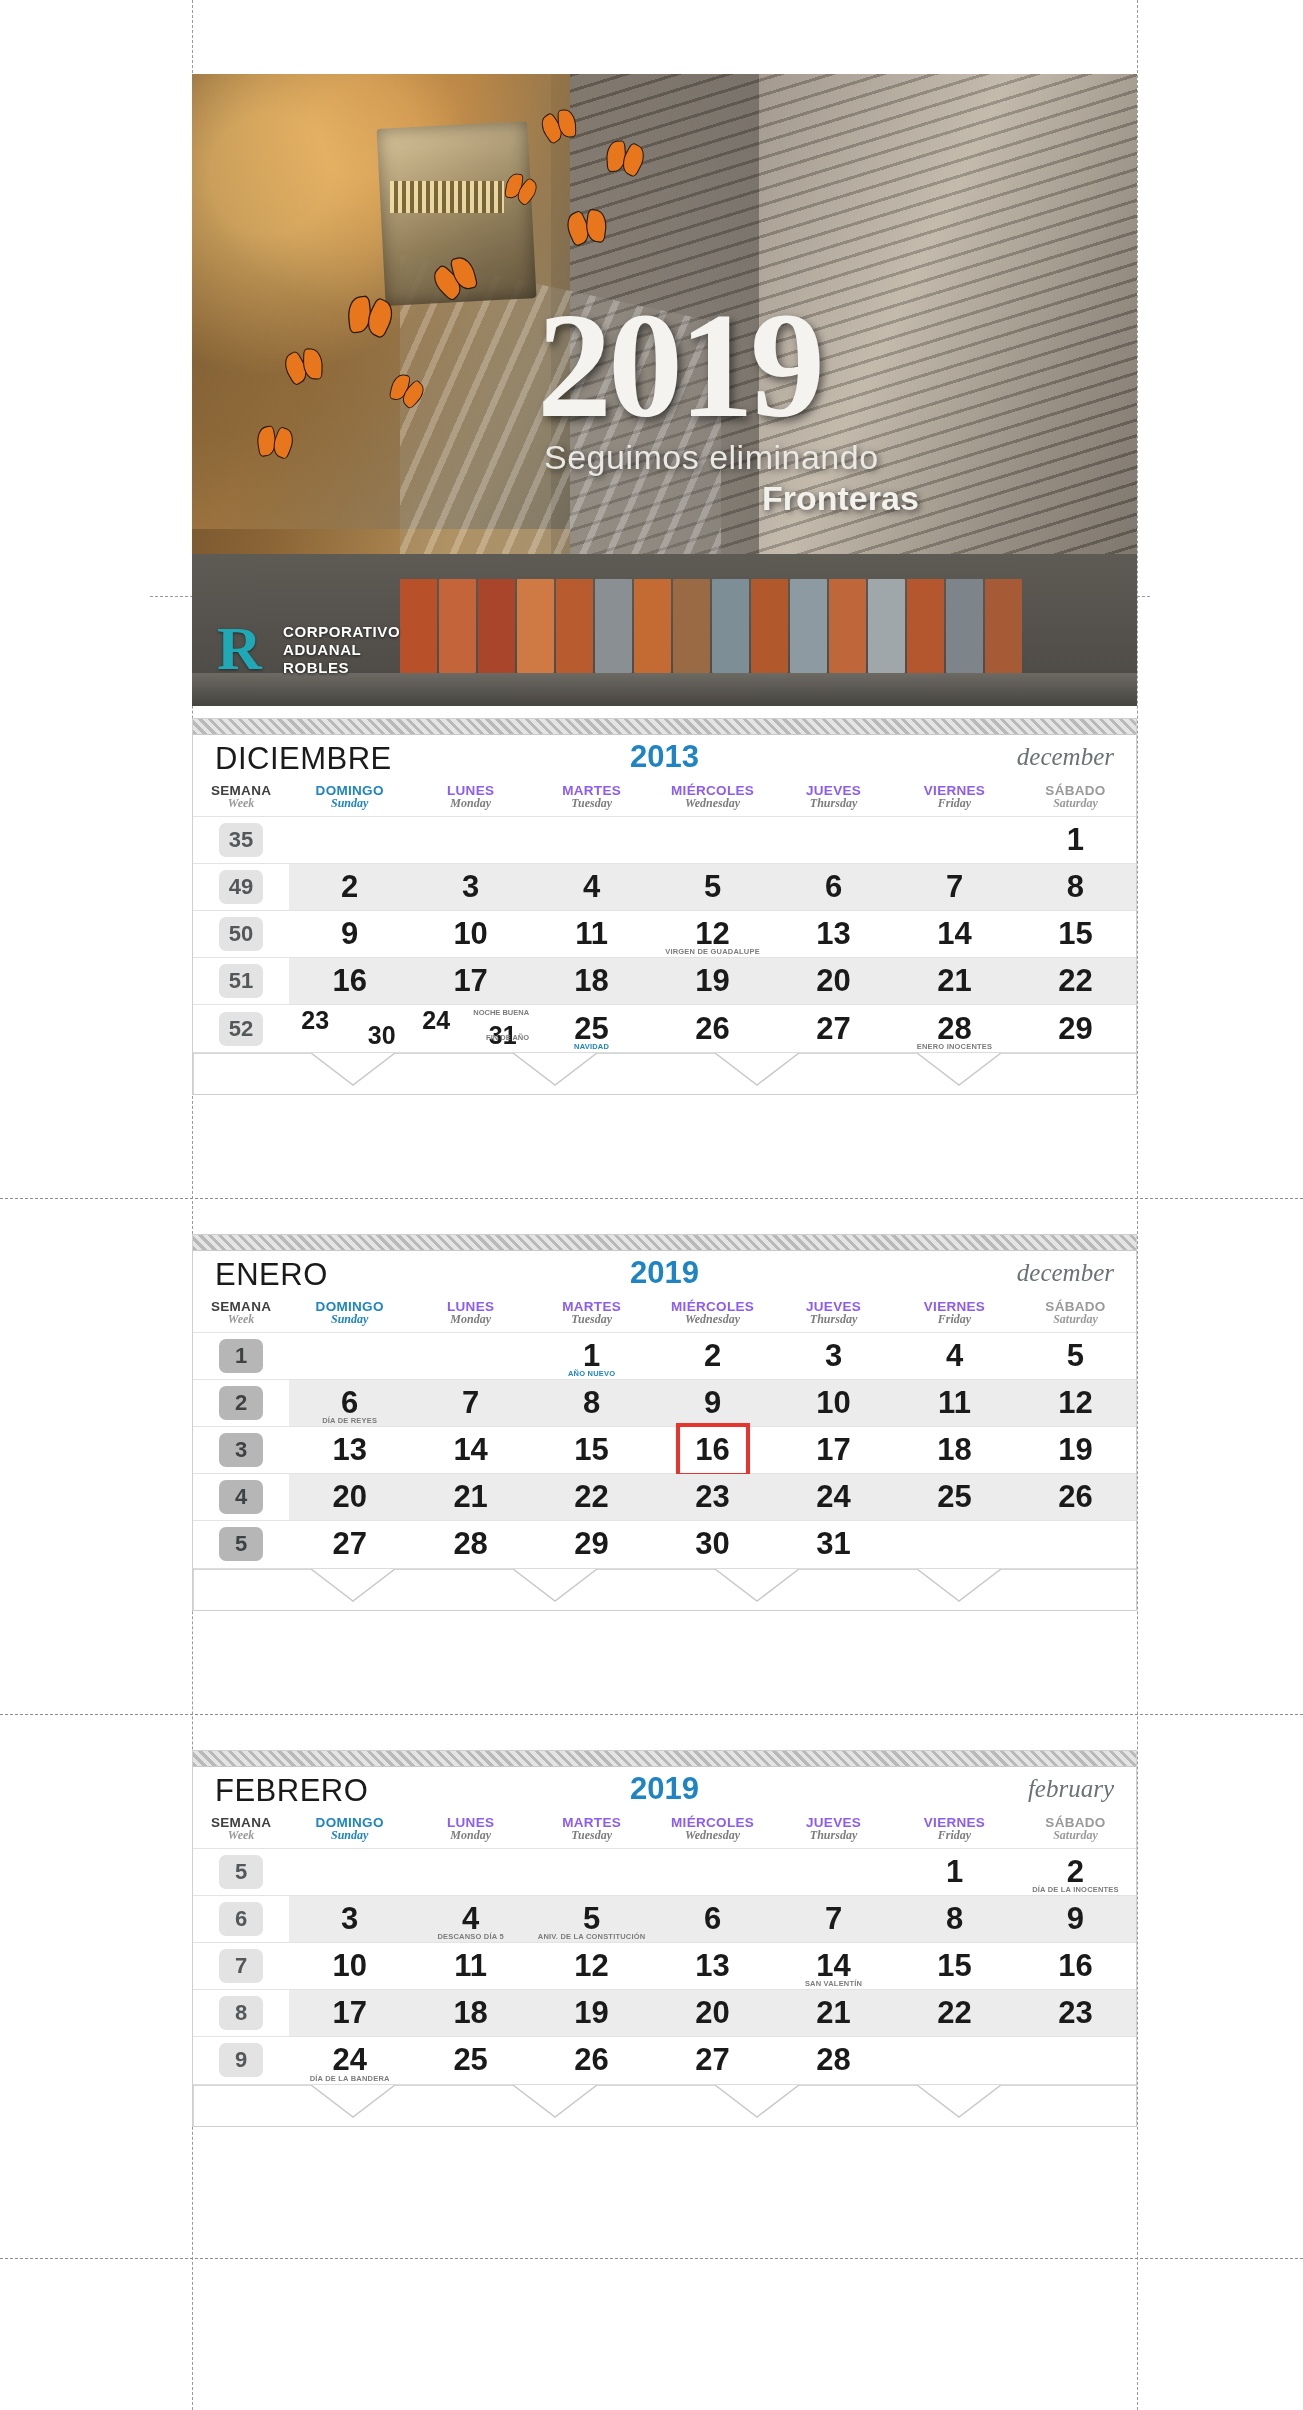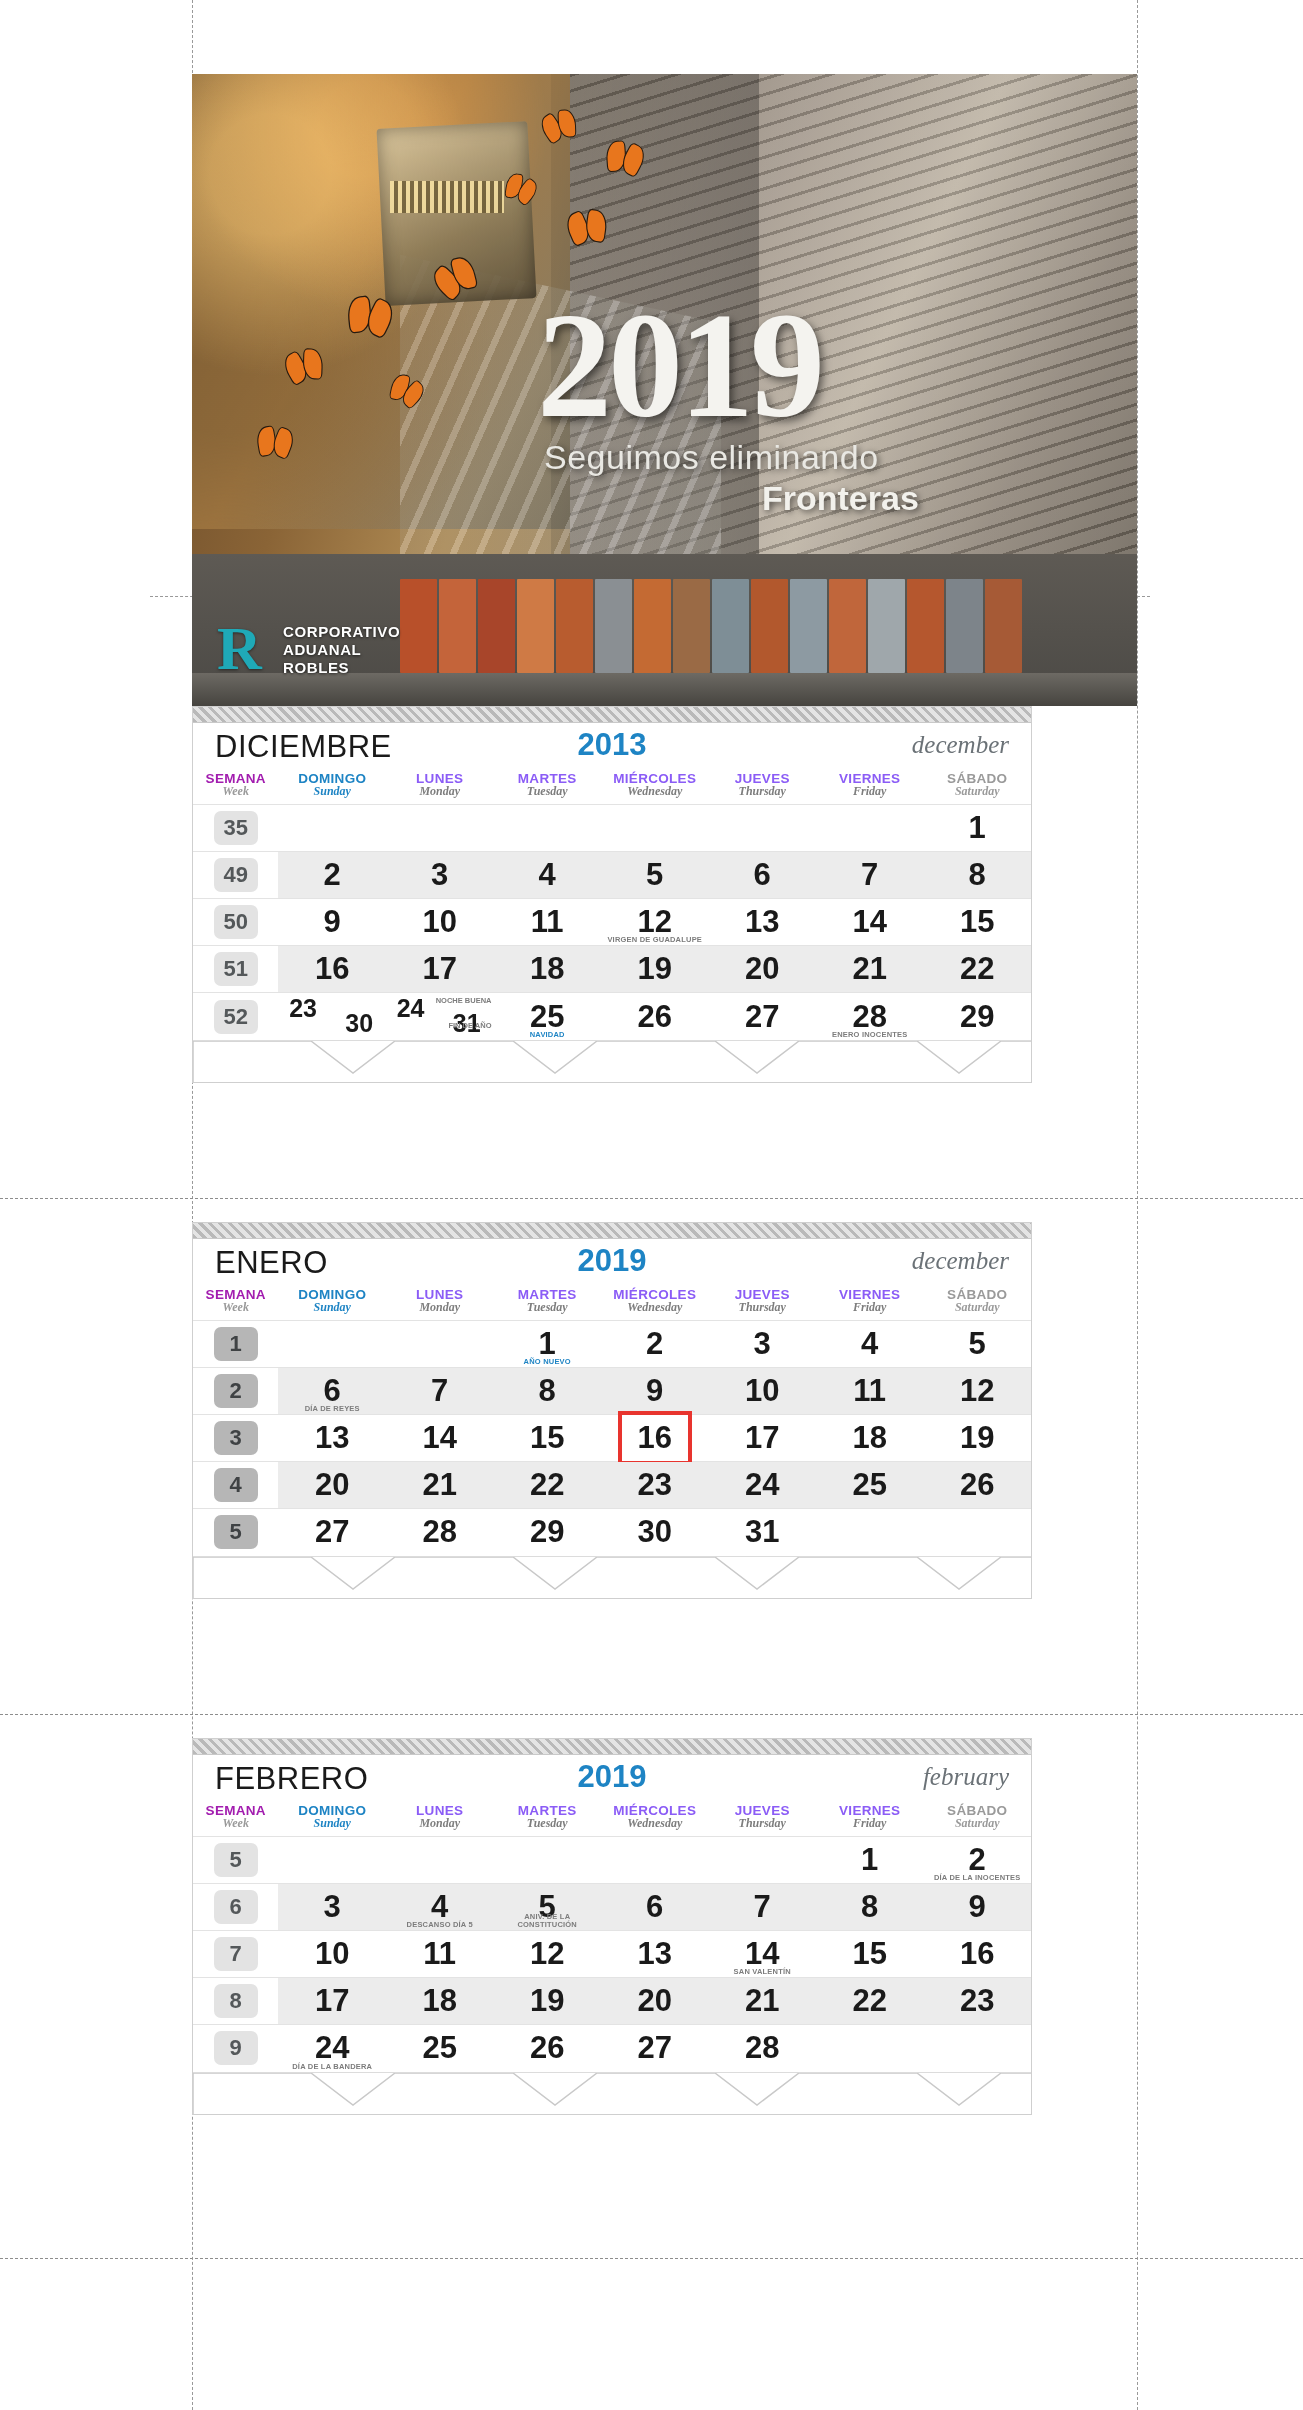--- a/index.html
+++ b/index.html
@@ -132,23 +132,24 @@
     font-family: "Liberation Serif", serif;
     font-weight: bold; font-size: 62px; line-height: 56px;
     text-shadow: 0 1px 3px rgba(0,0,0,.5);
   }
   #logo-text { color: #ffffff; font-size: 15px; line-height: 18px; letter-spacing: .6px; font-weight: bold; text-shadow: 0 1px 3px rgba(0,0,0,.7);}
 
   
   .month {
     position: absolute;
     left: 192px;
-    width: 840px;
+    width: 945px;
     background: #ffffff;
     border: 1px solid #cfcfcf;
+    margin-top: 12px;
   }
   .hatch {
     height: 16px;
     background:
       repeating-linear-gradient(45deg,#b9b9b9 0 3px, #e4e4e4 3px 7px);
     border-bottom: 1px solid #c9c9c9;
   }
   .m-title-row {
     position: relative;
     height: 48px;
@@ -177,21 +178,21 @@
   .dow {
     text-align: center;
     padding: 1px 0 6px 0;
     line-height: 13px;
   }
   .dow .es { font-size: 13.5px; font-weight: bold; color: #8b5cf6; letter-spacing: .3px; }
   .dow .en { font-family: "Liberation Serif", serif; font-style: italic; font-size: 12px; color: #7d7d7d; }
   .dow.sun .es { color: #1e84c4; }
   .dow.sun .en { color: #1e84c4; }
   .dow.sat .es, .dow.sat .en { color: #9a9a9a; }
-  .dow.wk .es { color: #a21caf; }
+  .dow.wk .es { color: #404040; }
   .dow.wk .en { color: #9a9a9a; }
 
   tr.week td {
     height: 47px;
     text-align: center;
     vertical-align: middle;
     font-size: 31px;
     font-weight: bold;
     color: #1a1a1a;
     position: relative;

